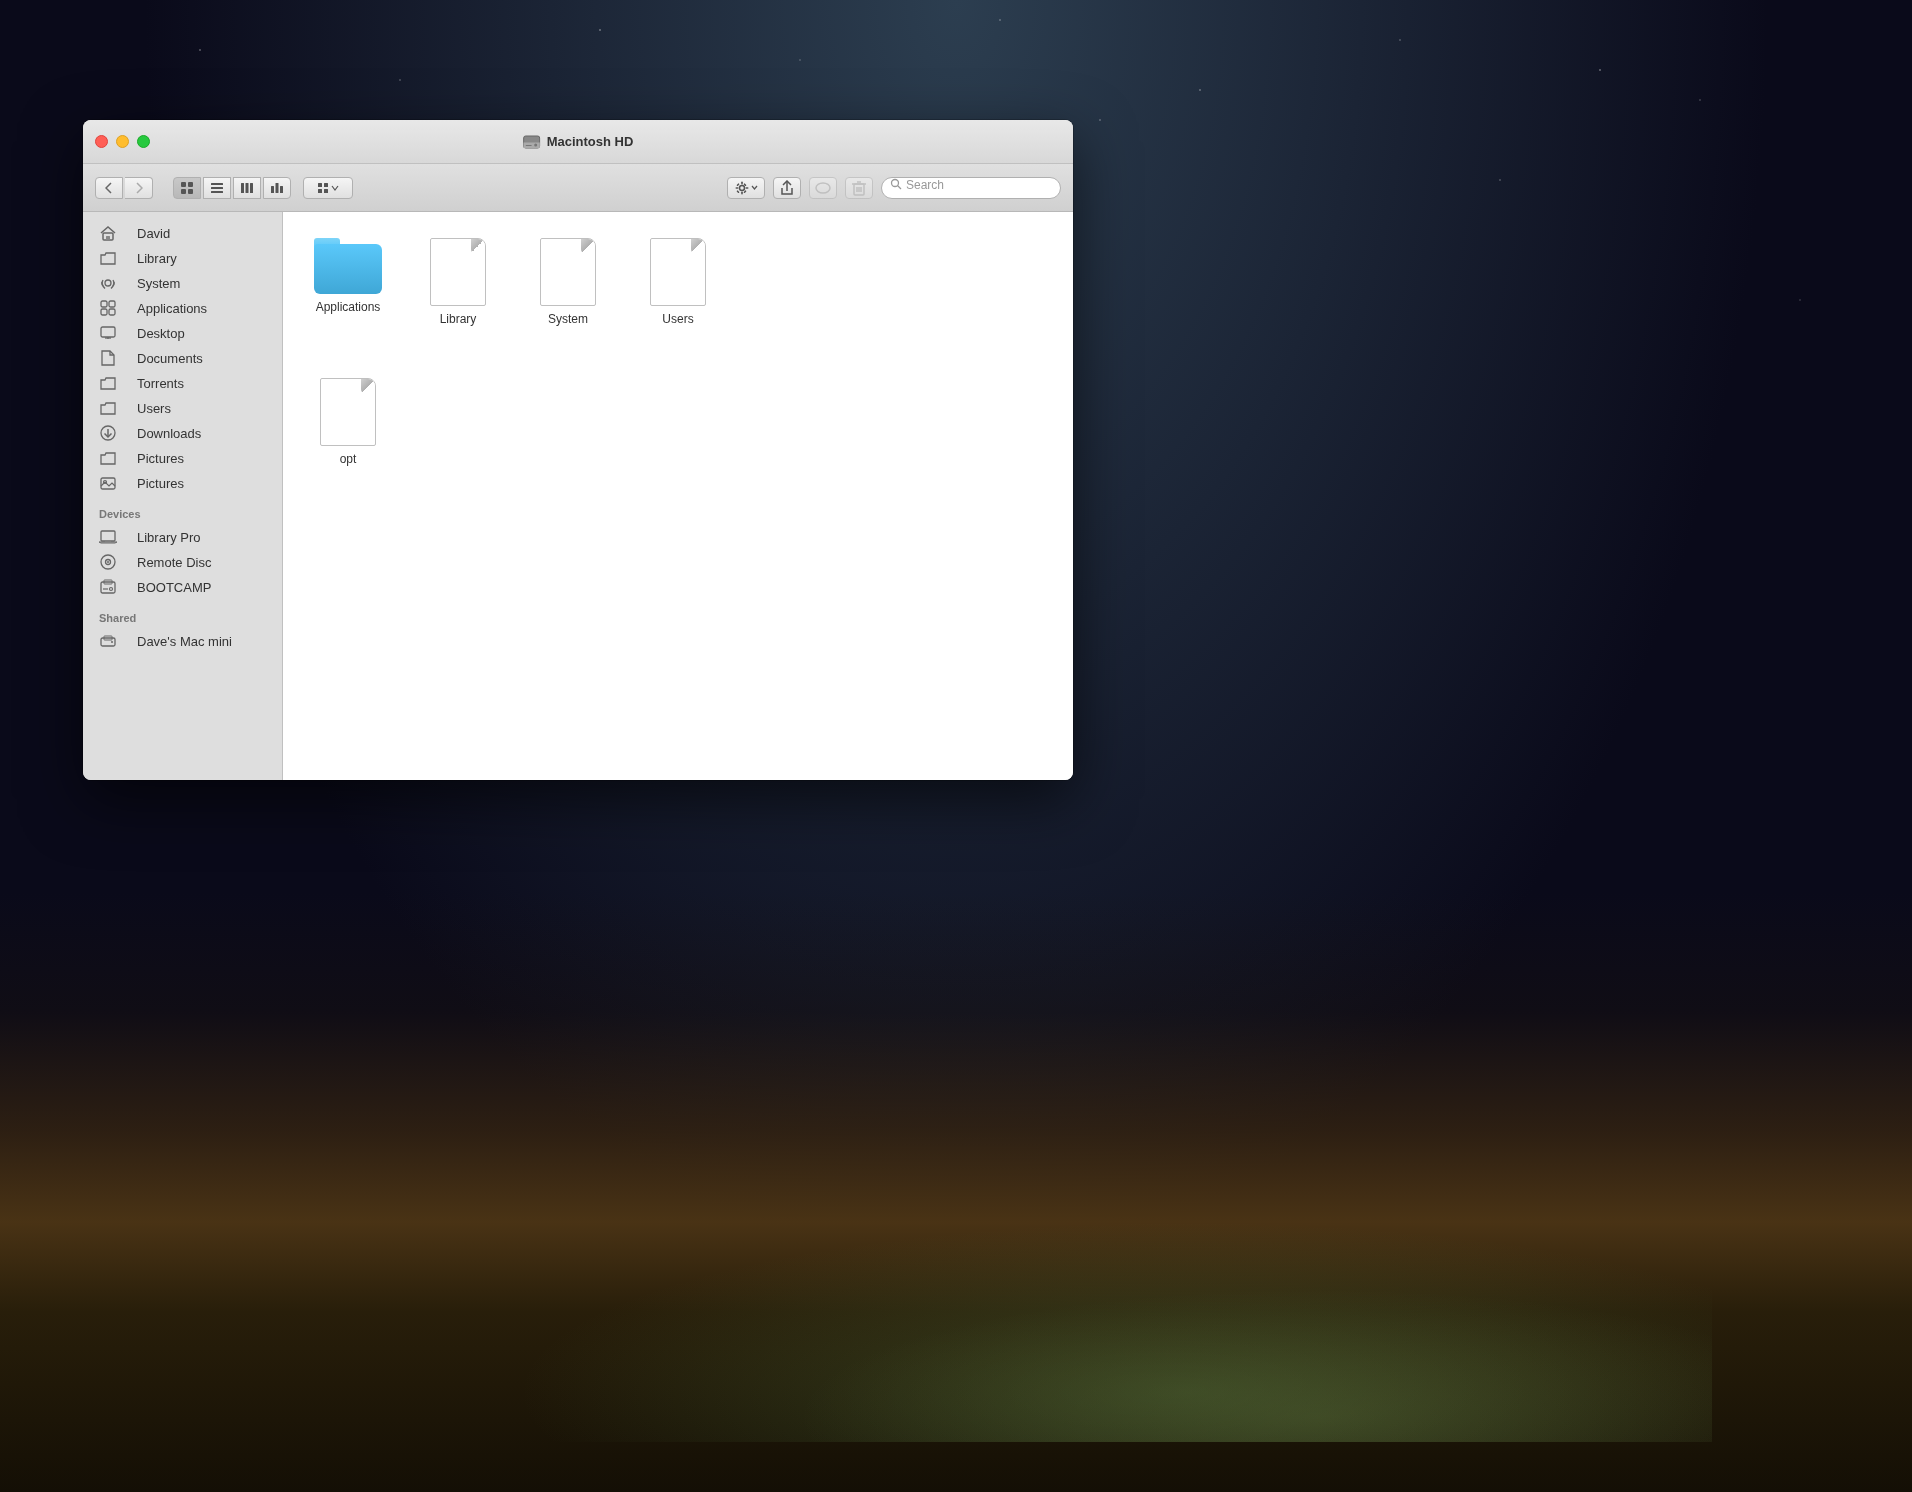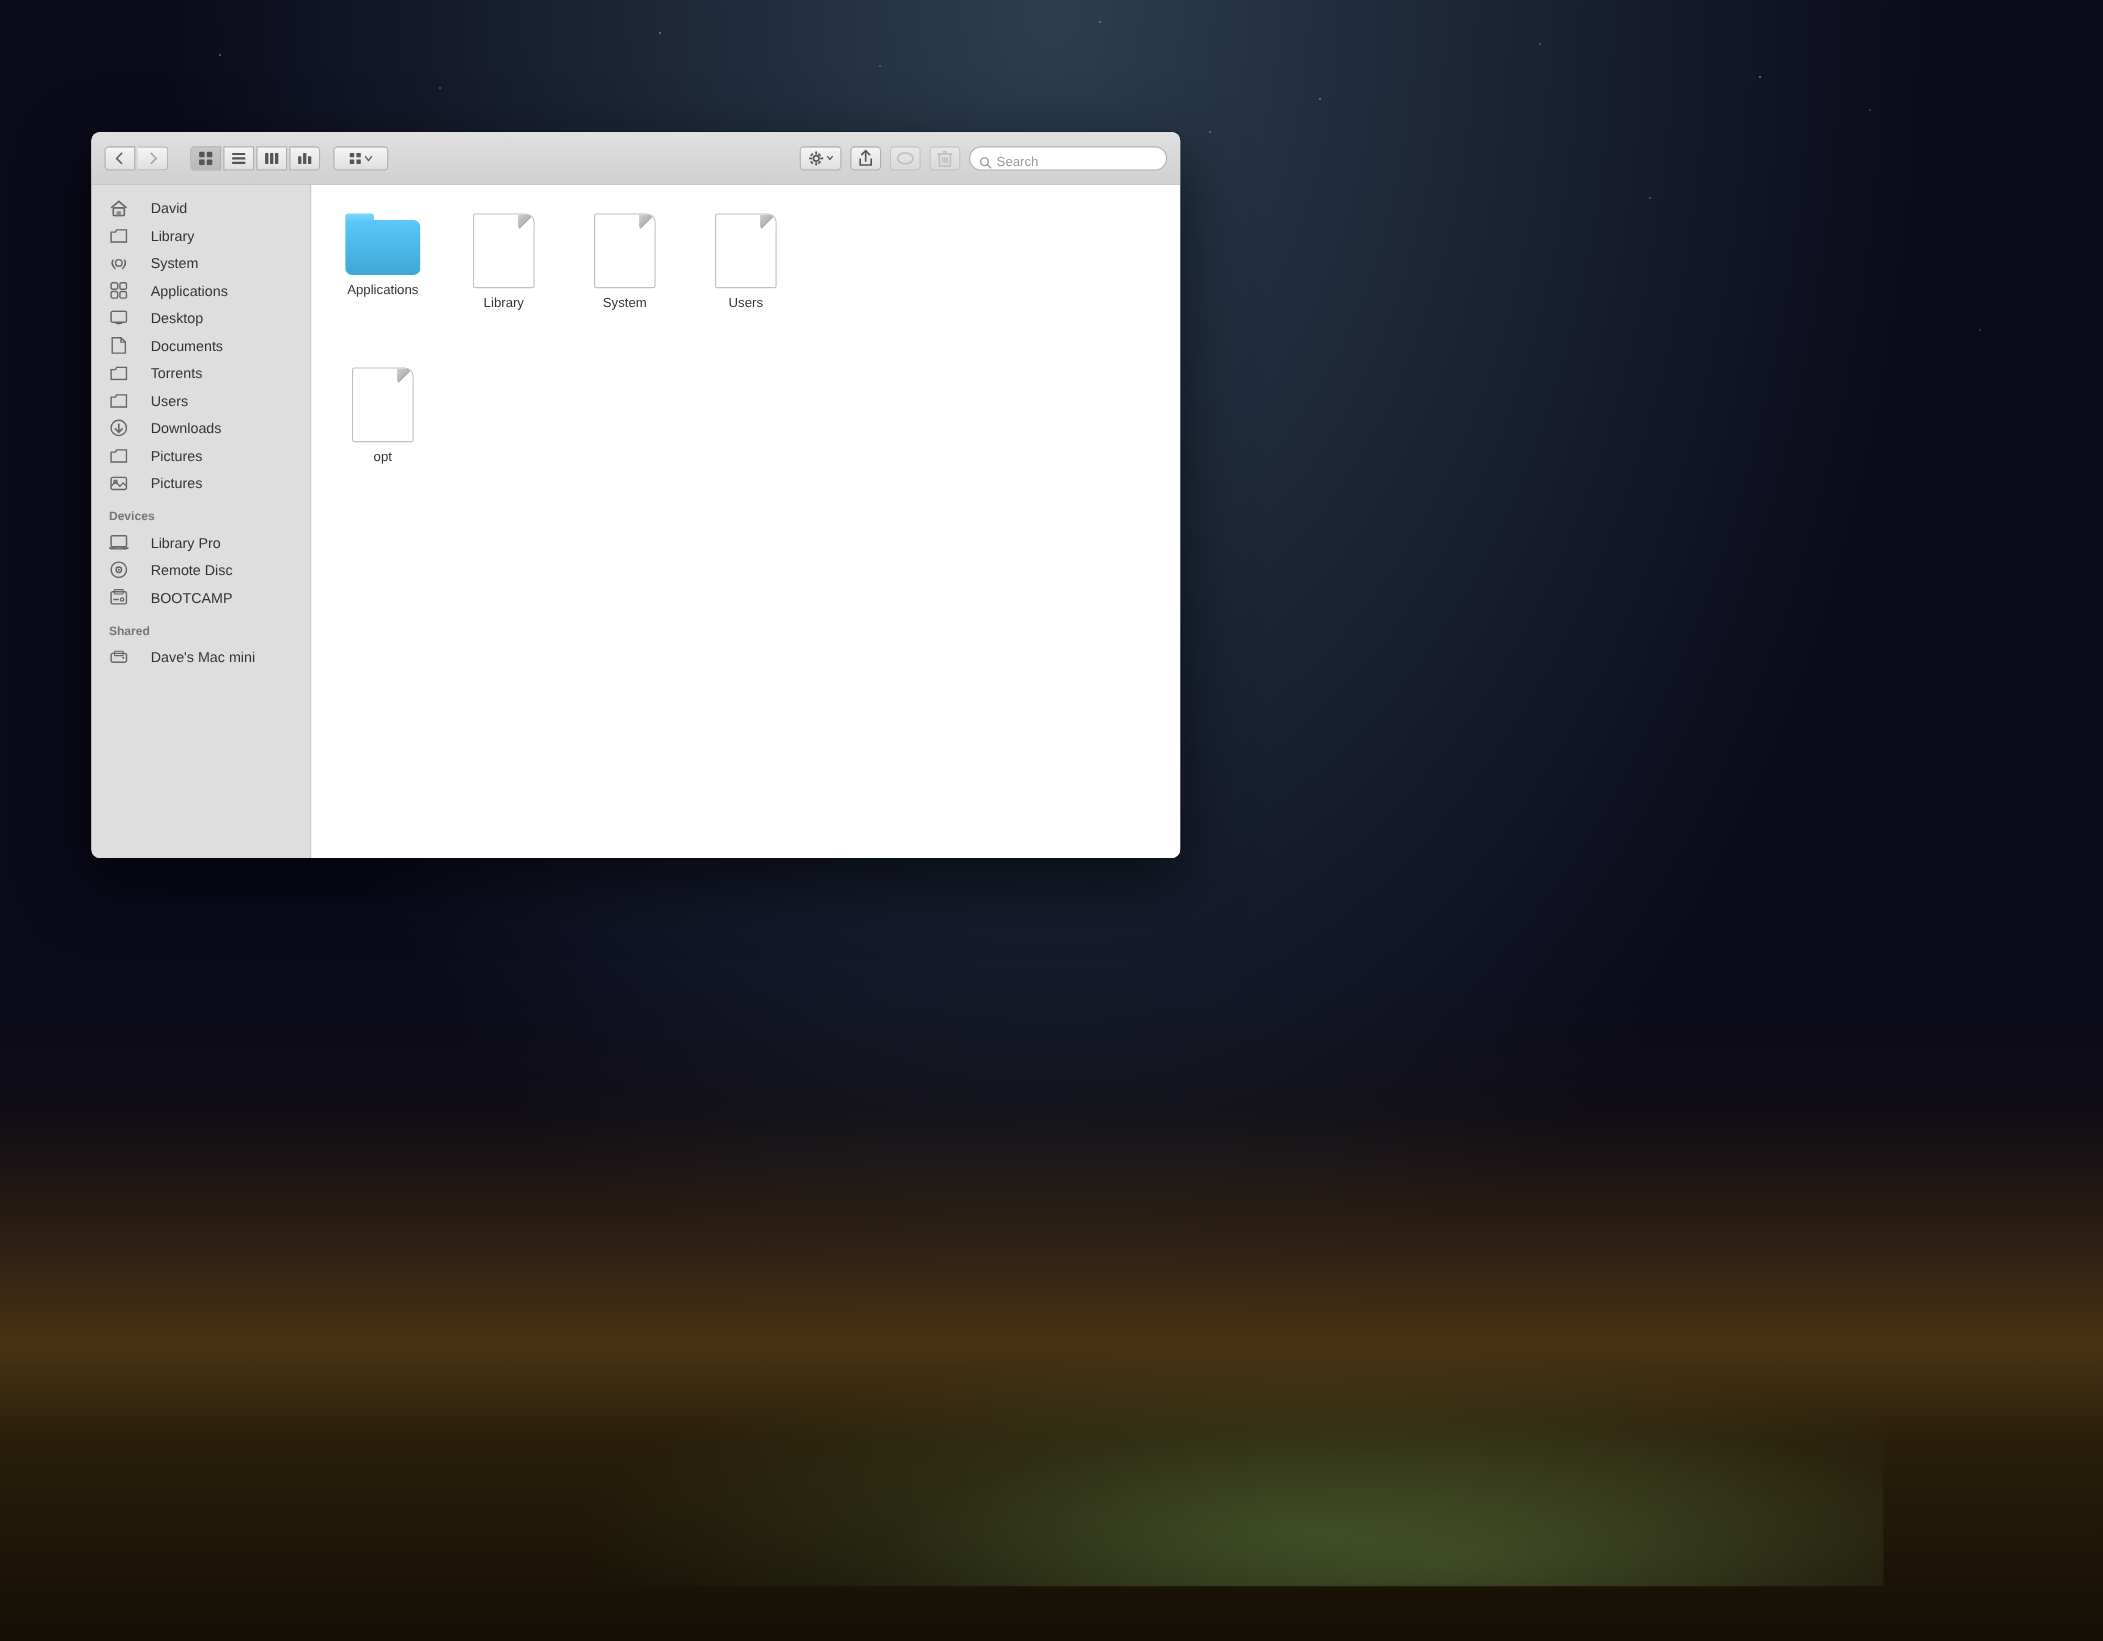--- a/index.html
+++ b/index.html
@@ -222,21 +222,21 @@
 
     .action-btn.disabled { opacity: 0.5; cursor: default; }
 
     .search-bar {
       width: 180px;
       height: 22px;
       background: white;
       border: 1px solid #b0b0b0;
       border-radius: 11px;
       display: flex;
-      align-items: flex-end;
+      align-items: flex-start;
       padding: 0 8px;
       gap: 4px;
       font-size: 12px;
       color: #999;
     }
 
     
     .content-area {
       display: flex;
       flex: 1;
@@ -382,20 +382,38 @@
 </head>
 <body>
 
 <div class="desktop-bg"></div>
 <div class="stars"></div>
 <div class="landscape"></div>
 <div class="water-reflection"></div>
 
 <div class="finder-window">
 
+  <div class="title-bar">
+    <div class="traffic-lights">
+      <div class="traffic-light close"></div>
+      <div class="traffic-light minimize"></div>
+      <div class="traffic-light maximize"></div>
+    </div>
+    <div class="title-bar-title">
+
+      <svg width="18" height="14" viewBox="0 0 18 14" fill="none">
+        <rect x="1" y="1" width="16" height="12" rx="2" fill="#888" stroke="#666" stroke-width="1"></rect>
+        <rect x="1" y="7" width="16" height="6" rx="0" fill="#999" stroke="none"></rect>
+        <rect x="1" y="8" width="16" height="5" rx="0 0 2 2" fill="#aaa"></rect>
+        <circle cx="13" cy="10" r="1.5" fill="#777"></circle>
+        <rect x="3" y="10" width="6" height="1" rx="0.5" fill="#777"></rect>
+      </svg>
+      <span>Macintosh HD</span>
+    </div>
+  </div>
 
   <div class="toolbar">
 
     <div class="nav-buttons">
       <div class="nav-btn">
         <svg width="8" height="12" viewBox="0 0 8 12">
           <polyline points="6,1 1,6 6,11" stroke="#666" stroke-width="1.5" fill="none"></polyline>
         </svg>
       </div>
       <div class="nav-btn">

